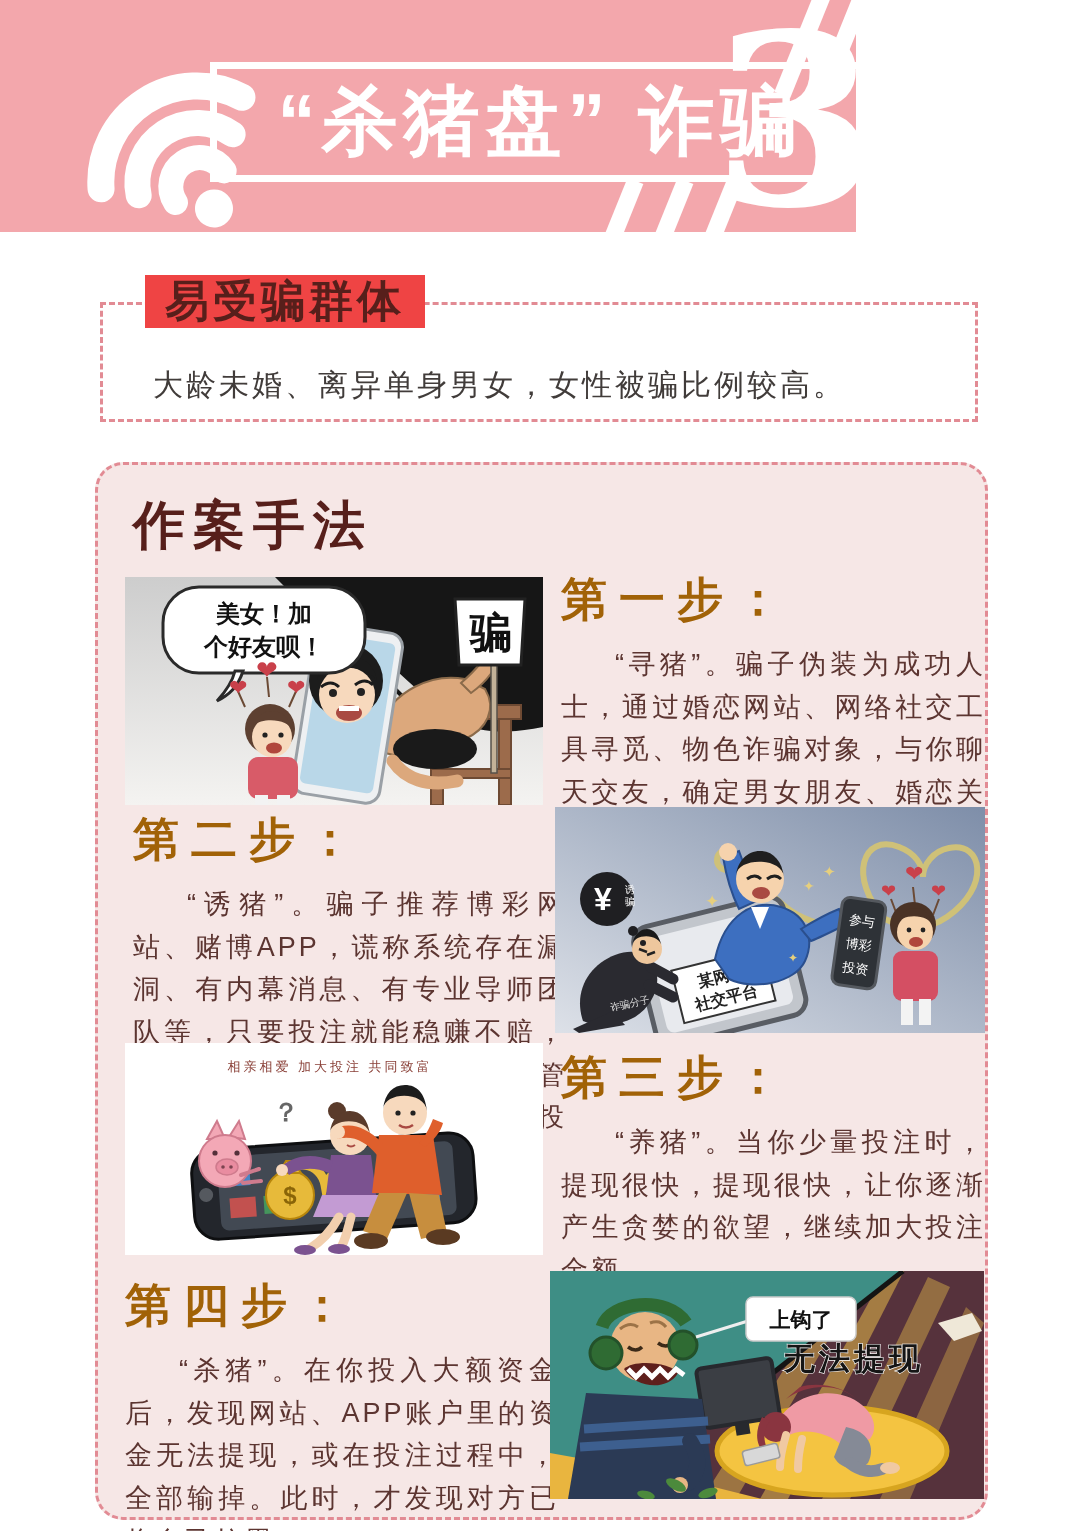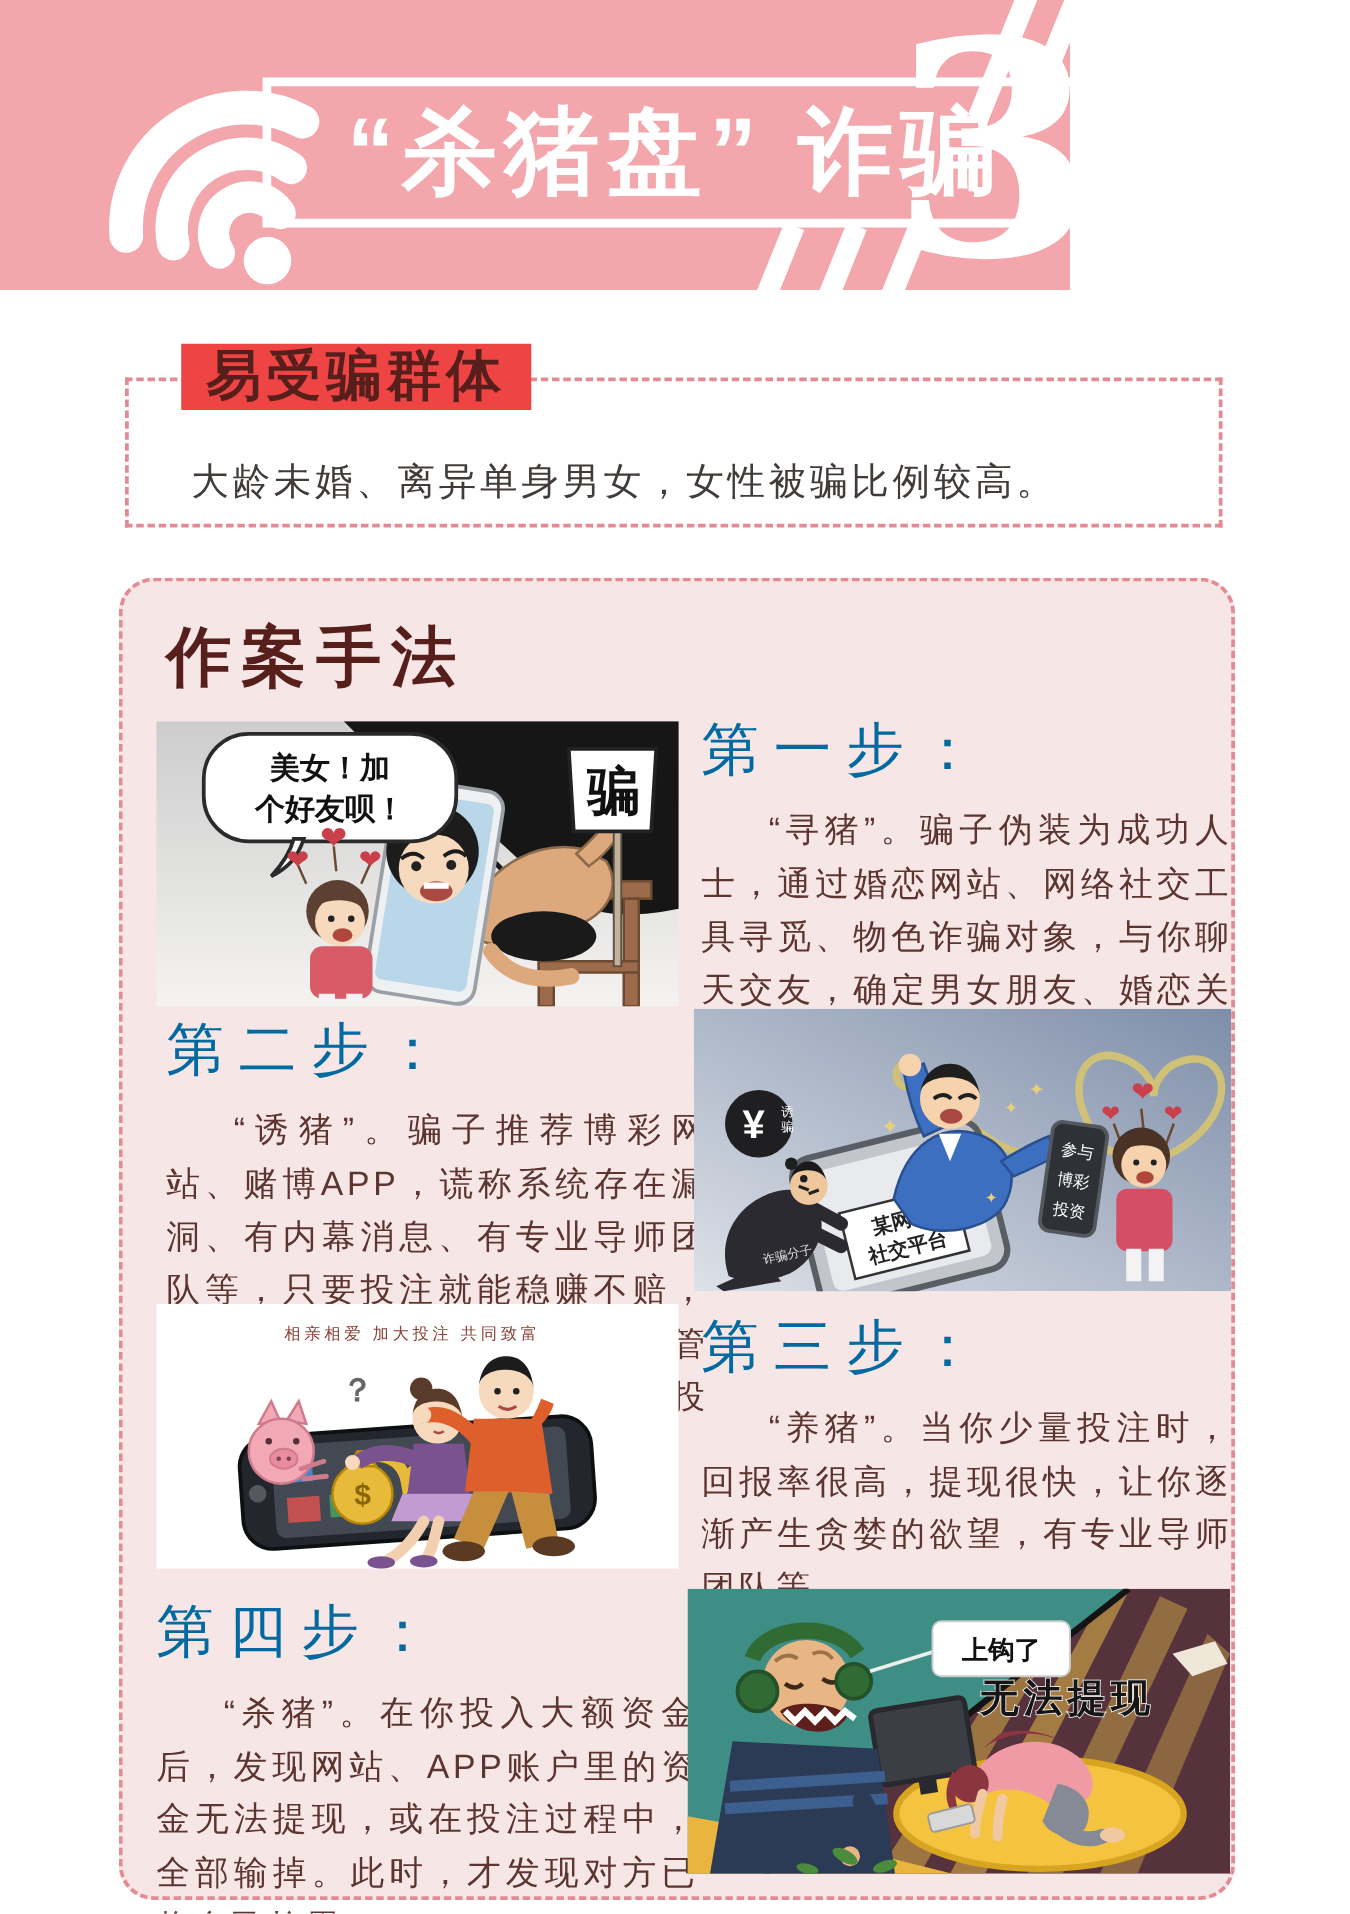--- a/index.html
+++ b/index.html
@@ -22,21 +22,21 @@
   .victim-title{position:absolute;left:42px;top:-30px;background:#ef4444;padding:0 20px;
     font-size:44px;font-weight:900;color:#571f1b;letter-spacing:4px;line-height:1.2;}
   .victim-body{position:absolute;left:38px;top:48px;font-size:30px;color:#413c3a;letter-spacing:3px;margin:12px;}
 
   
   .panel{position:absolute;left:95px;top:462px;width:893px;height:1058px;background:#f6e7e6;
     border:3px dashed #e28b94;border-radius:28px;}
   .panel-title{position:absolute;left:35px;top:26px;font-size:52px;font-weight:900;color:#571f1b;letter-spacing:8px;margin:0;}
 
   .step{position:absolute;}
-  .step h3{margin:0 0 12px 0;font-size:46px;font-weight:400;color:#0369a1;letter-spacing:12px;}
+  .step h3{margin:0 0 12px 0;font-size:46px;font-weight:700;color:#a16207;letter-spacing:12px;}
   .step p{margin:0;font-size:27px;line-height:1.58;color:#5c3531;letter-spacing:3px;
     text-indent:2em;text-align:justify;}
 
   .illus{position:absolute;display:block;}
   svg text{font-family:"Liberation Sans",sans-serif;}
 </style>
 </head>
 <body>
 
 <div id="page">
@@ -303,21 +303,21 @@
         <path d="M300,104 C310,96 316,88 318,80 L308,76 C304,86 300,94 294,100 Z" fill="#df5f2c"></path>
         <polygon points="254,150 282,150 262,196 238,188" fill="#c78e3e"></polygon>
         <polygon points="284,150 314,152 322,190 296,196" fill="#c78e3e"></polygon>
         <ellipse cx="246" cy="198" rx="17" ry="8" fill="#5a3a22"></ellipse>
         <ellipse cx="318" cy="194" rx="17" ry="8" fill="#5a3a22"></ellipse>
       </g>
     </svg>
 
     <div class="step" style="left:463px;top:582px;width:425px;">
       <h3>第三步：</h3>
-      <p>“养猪”。当你少量投注时，回报率很高，提现很快，让你逐渐产生贪婪的欲望，有专业导师团队等。</p>
+      <p>“养猪”。当你少量投注时，提现很快，提现很快，让你逐渐产生贪婪的欲望，继续加大投注金额。</p>
     </div>
 
     <div class="step" style="left:27px;top:810px;width:434px;">
       <h3>第四步：</h3>
       <p>“杀猪”。在你投入大额资金后，发现网站、APP账户里的资金无法提现，或在投注过程中，全部输掉。此时，才发现对方已将自己拉黑。</p>
     </div>
 
     <svg class="illus" style="left:452px;top:806px;" width="434" height="228" viewBox="0 0 434 228">
       <defs>
         <clipPath id="maroonClip">

